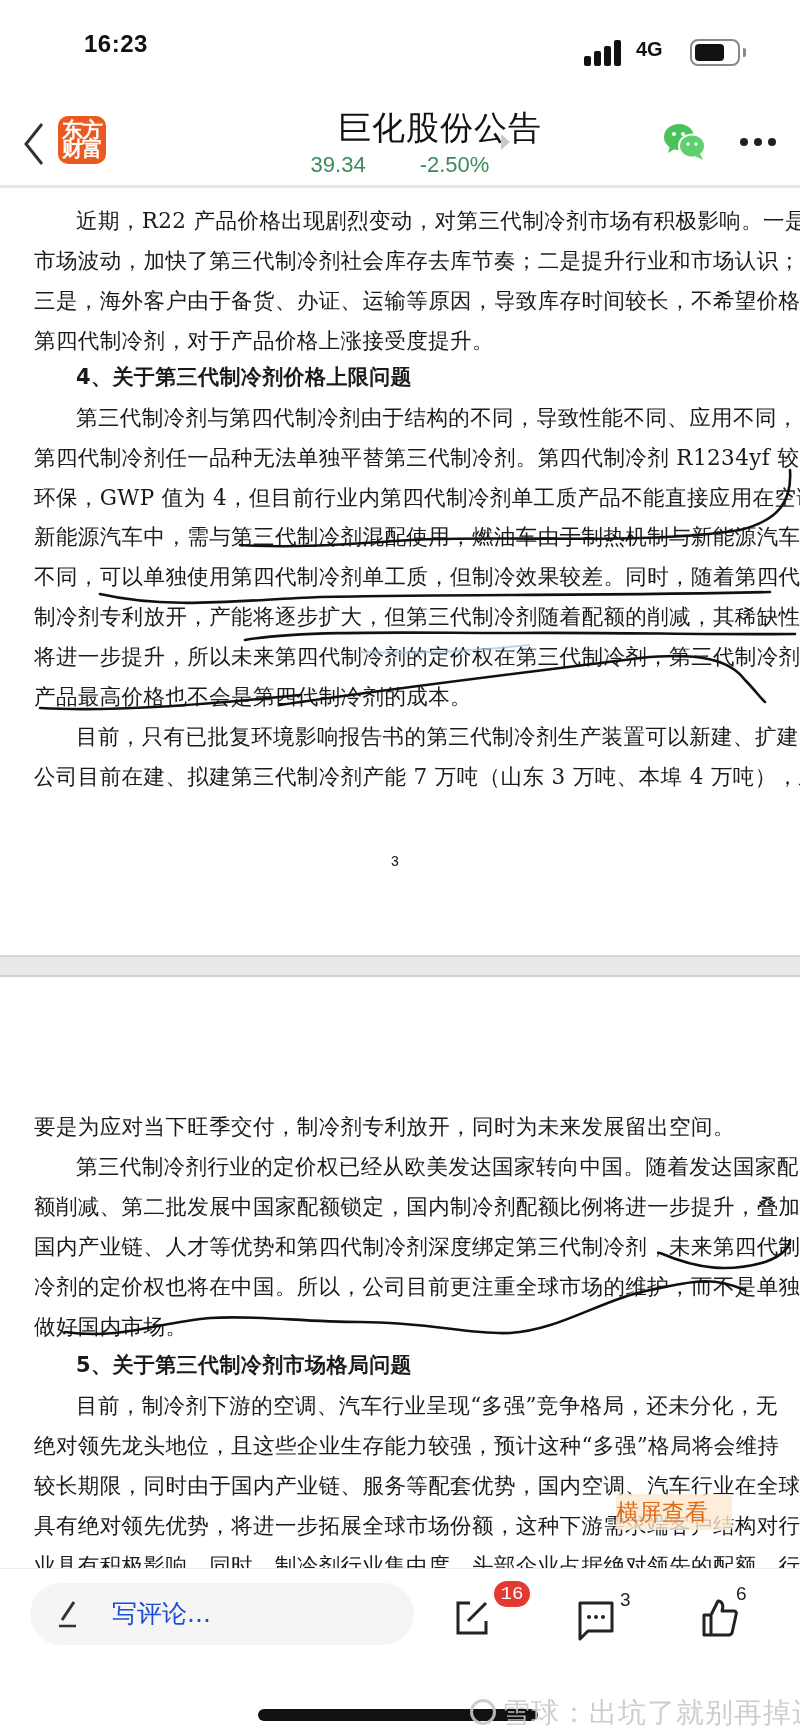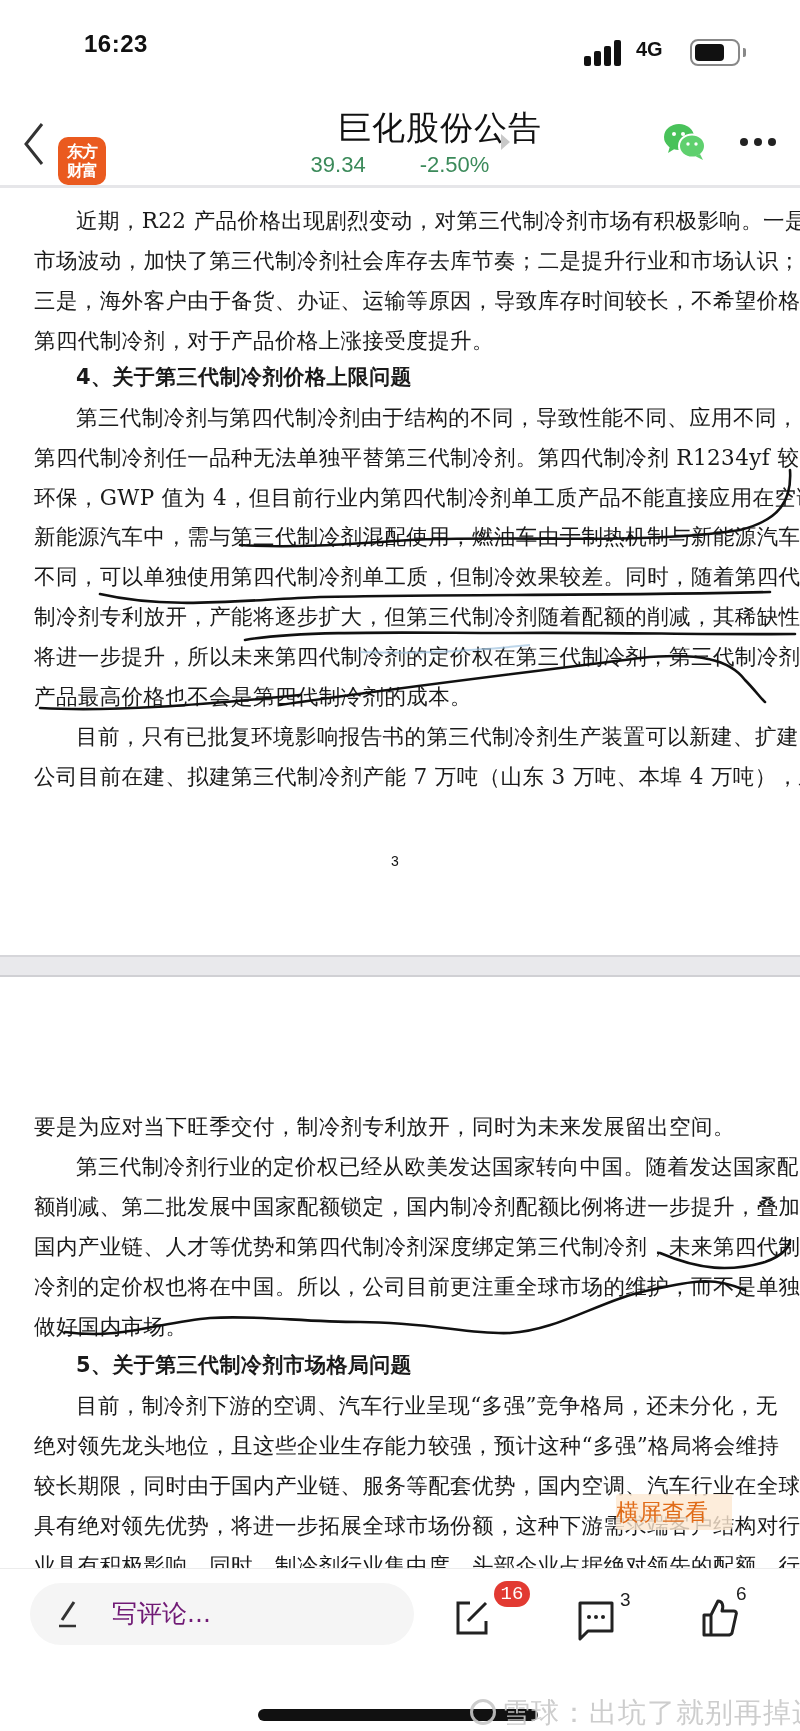--- a/index.html
+++ b/index.html
@@ -12,21 +12,21 @@
   .signal { position: absolute; left: 584px; top: 40px; width: 40px; height: 26px; }
   .signal span { position: absolute; bottom: 0; width: 7px; background: #111; border-radius: 2px; }
   .net-label { position: absolute; left: 636px; top: 38px; font-size: 20px; font-family: "Liberation Sans", sans-serif; font-weight: bold; }
   .battery { position: absolute; left: 690px; top: 39px; width: 50px; height: 27px; border: 2.5px solid #888; border-radius: 8px; padding: 3px; }
   .battery-fill { width: 72%; height: 100%; background: #111; border-radius: 4px; }
   .battery-cap { position: absolute; left: 743px; top: 48px; width: 3px; height: 9px; background: #888; border-radius: 0 2px 2px 0; }
 
   
   .nav { position: absolute; left: 0; top: 100px; width: 800px; height: 88px; border-bottom: 3px solid #e6e6e9; }
   .back-btn { position: absolute; left: 18px; top: 18px; width: 30px; height: 50px; }
-  .app-logo { position: absolute; left: 58px; top: 16px; width: 48px; height: 48px; background: #ea5a1f; border-radius: 10px; color: #fff; font-size: 16px; font-weight: bold; line-height: 19px; text-align: center; padding-top: 5px; letter-spacing: -1px; margin-top: 21px; }
+  .app-logo { position: absolute; left: 58px; top: 16px; width: 48px; height: 48px; background: #ea5a1f; border-radius: 10px; color: #fff; font-size: 21px; font-weight: bold; line-height: 19px; text-align: center; padding-top: 5px; letter-spacing: -1px; }
   .nav-title { position: absolute; left: 0; width: 800px; top: 6px; text-align: center; font-size: 33px; color: #111; letter-spacing: 1px; margin-left: 40px; }
   .nav-arrow { position: absolute; left: 501px; top: 34px; width: 0; height: 0; border-top: 8px solid transparent; border-bottom: 8px solid transparent; border-left: 9px solid #c8c8c8; }
   .quote { position: absolute; left: 0; width: 800px; top: 52px; text-align: center; font-size: 22px; color: #3b8a5a; font-family: "Liberation Sans", sans-serif; }
   .quote span { margin: 0 27px; }
   .wechat-btn { position: absolute; left: 662px; top: 22px; width: 46px; height: 40px; }
   .more-btn { position: absolute; left: 740px; top: 38px; width: 36px; height: 10px; display: flex; justify-content: space-between; }
   .more-btn i { display: block; width: 8px; height: 8px; border-radius: 50%; background: #222; }
   .line { position: absolute; left: 34px; width: 730px; font-family: "DejaVu Serif", "Liberation Serif", serif; font-size: 21.5px; color: #1a1a1a; white-space: nowrap; letter-spacing: 0.4px; }
   .line.indent { left: 76px; }
   .line.heading { left: 76px; font-family: "DejaVu Sans", sans-serif; font-weight: bold; font-size: 21px; }
@@ -34,21 +34,21 @@
   .page-gap { position: absolute; left: 0; top: 955px; width: 800px; height: 22px; background: #e9e9ec; border-top: 2px solid #d6d6da; border-bottom: 2px solid #d0d0d4; }
 
   .ink { position: absolute; left: 0; top: 0; width: 800px; height: 1731px; pointer-events: none; }
 
   .landscape-btn { position: absolute; left: 616px; top: 1494px; width: 116px; height: 36px; background: rgba(252, 232, 210, 0.8); color: #e06b18; font-size: 23px; line-height: 36px; border-radius: 3px; }
 
   
   .bottom-bar { position: absolute; left: 0; top: 1568px; width: 800px; height: 163px; background: #fff; border-top: 1px solid #ececec; }
   .comment-box { position: absolute; left: 30px; top: 14px; width: 384px; height: 62px; background: #f5f5f5; border-radius: 31px; }
   .pencil-icon { position: absolute; left: 26px; top: 15px; width: 26px; height: 32px; }
-  .comment-placeholder { position: absolute; left: 82px; top: 14px; font-size: 25px; color: #701a75; }
+  .comment-placeholder { position: absolute; left: 82px; top: 14px; font-size: 25px; color: #1d4ed8; }
   .share-btn { position: absolute; left: 452px; top: 28px; width: 40px; height: 40px; }
   .badge { position: absolute; left: 494px; top: 12px; min-width: 36px; height: 26px; background: #e23a32; color: #fff; font-size: 19px; font-family: Liberation Mono, monospace; border-radius: 13px; text-align: center; line-height: 26px; padding: 0 6px; }
   .comment-btn { position: absolute; left: 576px; top: 30px; width: 40px; height: 42px; }
   .count { position: absolute; font-size: 19px; font-family: "Liberation Sans", sans-serif; color: #222; }
   .like-btn { position: absolute; left: 700px; top: 28px; width: 40px; height: 42px; }
   .home-indicator { position: absolute; left: 258px; top: 140px; width: 280px; height: 12px; background: #111; border-radius: 6px; }
   .watermark { position: absolute; left: 470px; top: 125px; font-size: 28px; color: rgba(200,200,200,0.9); letter-spacing: 1px; white-space: nowrap; }
   .watermark-logo { display: inline-block; width: 26px; height: 26px; border: 3px solid rgba(200,200,200,0.9); border-radius: 50%; vertical-align: -3px; margin-right: 6px; }
 </style>
 </head>

